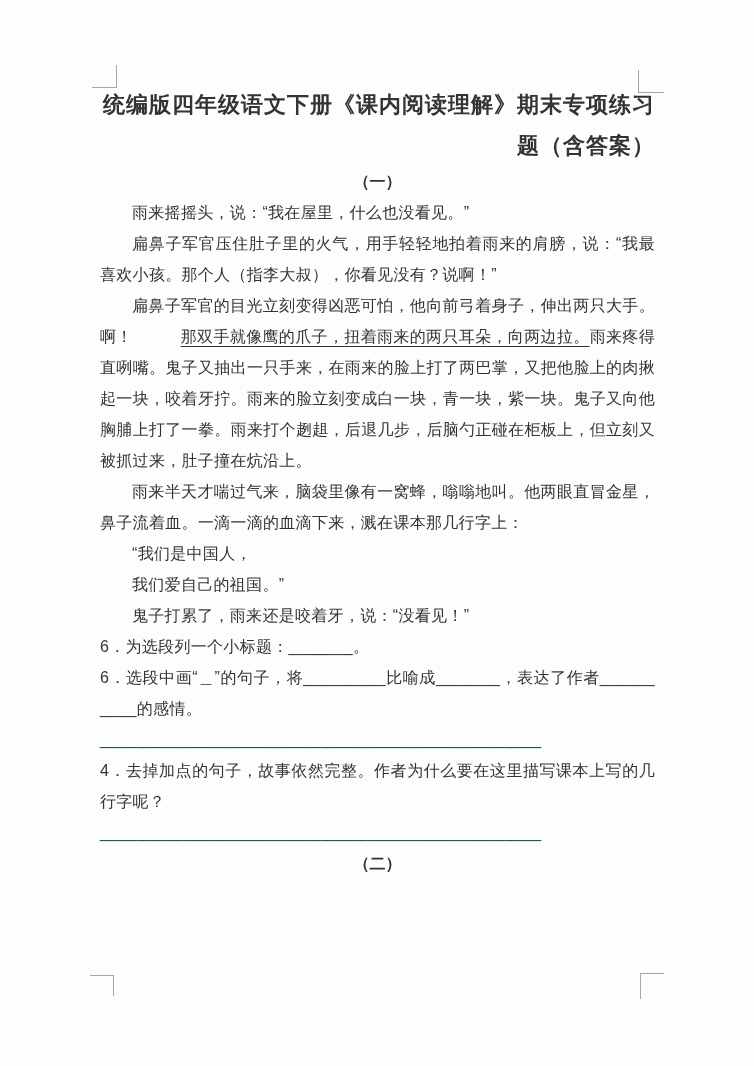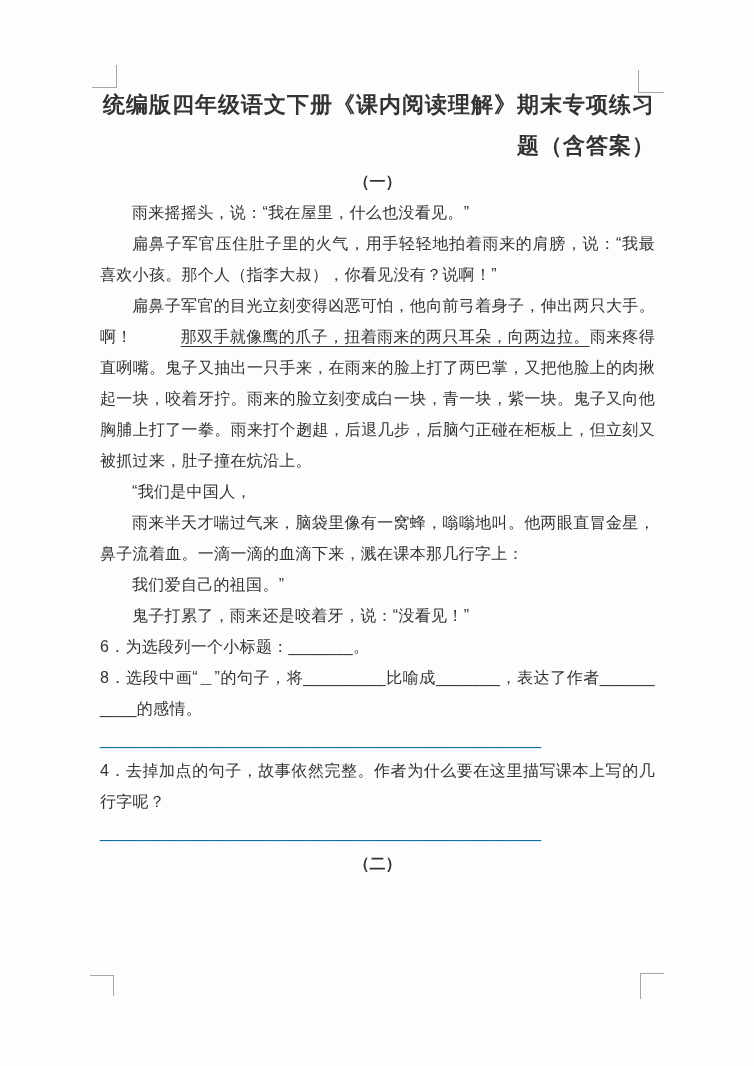--- a/index.html
+++ b/index.html
@@ -24,21 +24,21 @@
     font-size:16px; line-height:31px;
     text-align:center; margin:0;
   }
   p.body {
     margin:0; font-size:16px; line-height:31px;
     text-align:justify; text-indent:2em;
     letter-spacing:0.3px;
   }
   p.noindent { text-indent:0; }
   p.q { word-break:break-all; }
-  .ansline { color:#0369a1; letter-spacing:0; }
+  .ansline { color:#14532d; letter-spacing:0; }
   .u {
     text-decoration:underline;
     text-underline-offset:4px;
     text-decoration-thickness:1px;
     margin-left:48px;
   }
 
   
   .mark { position:absolute; }
   .mark-tl { left:92px;  top:65px;  width:24px; height:22px; border-right:1px solid #a6a6a6; border-bottom:1px solid #a6a6a6; }
@@ -61,29 +61,29 @@
     <h1 class="doc-title">统编版四年级语文下册《课内阅读理解》期末专项练习题（含答案）</h1>
 
     <h2 class="sec-heading">（一）</h2>
 
     <p class="body">雨来摇摇头，说：“我在屋里，什么也没看见。”</p>
 
     <p class="body">扁鼻子军官压住肚子里的火气，用手轻轻地拍着雨来的肩膀，说：“我最喜欢小孩。那个人（指李大叔），你看见没有？说啊！”</p>
 
     <p class="body"><span>扁鼻子军官的目光立刻变得凶恶可怕，他向前弓着身子，伸出两只大手。啊！</span><span class="u">那双手就像鹰的爪子，扭着雨来的两只耳朵，向两边拉。</span><span>雨来疼得直咧嘴。鬼子又抽出一只手来，在雨来的脸上打了两巴掌，又把他脸上的肉揪起一块，咬着牙拧。雨来的脸立刻变成白一块，青一块，紫一块。鬼子又向他胸脯上打了一拳。雨来打个趔趄，后退几步，后脑勺正碰在柜板上，但立刻又被抓过来，肚子撞在炕沿上。</span></p>
 
+    <p class="body">雨来半天才喘过气来，脑袋里像有一窝蜂，嗡嗡地叫。他两眼直冒金星，鼻子流着血。一滴一滴的血滴下来，溅在课本那几行字上：</p>
+
     <p class="body">“我们是中国人，</p>
-
-    <p class="body">雨来半天才喘过气来，脑袋里像有一窝蜂，嗡嗡地叫。他两眼直冒金星，鼻子流着血。一滴一滴的血滴下来，溅在课本那几行字上：</p>
     <p class="body">我们爱自己的祖国。”</p>
 
     <p class="body">鬼子打累了，雨来还是咬着牙，说：“没看见！”</p>
 
     <p class="body noindent q">6．为选段列一个小标题：_______。</p>
-    <p class="body noindent q">8．选段中画“＿”的句子，将_________比喻成_______，表达了作者__________的感情。</p>
+    <p class="body noindent q">6．选段中画“＿”的句子，将_________比喻成_______，表达了作者__________的感情。</p>
 
     <p class="body noindent ansline">________________________________________________</p>
 
     <p class="body noindent q">4．去掉加点的句子，故事依然完整。作者为什么要在这里描写课本上写的几行字呢？</p>
 
     <p class="body noindent ansline">________________________________________________</p>
 
     <h2 class="sec-heading">（二）</h2>
 
 

